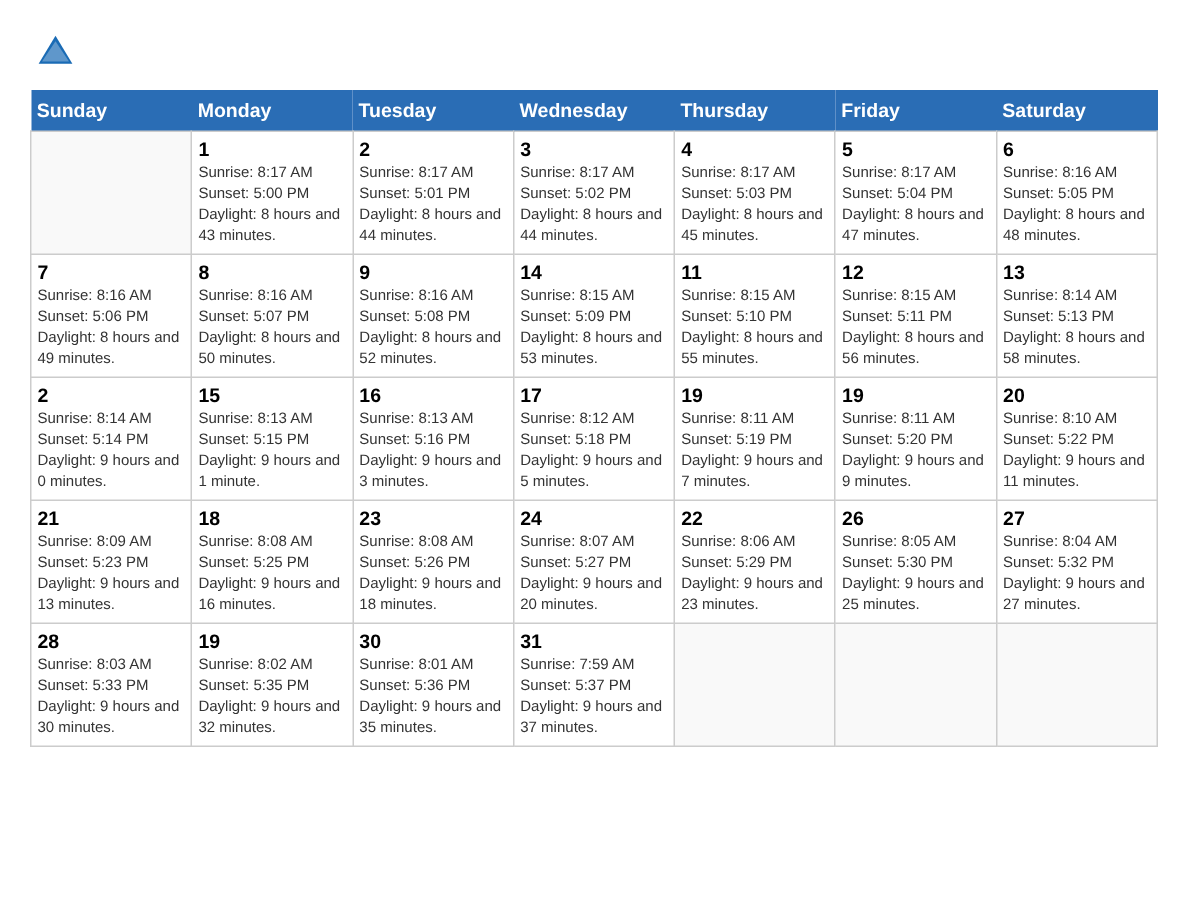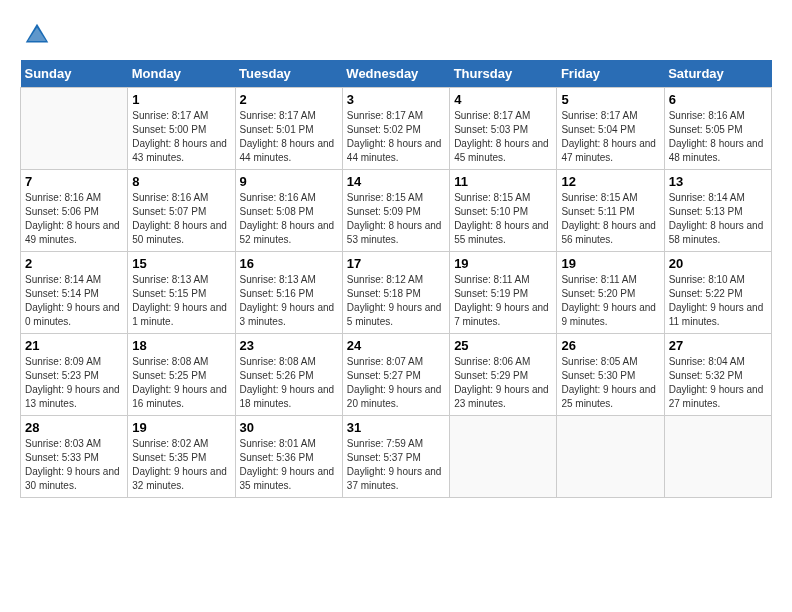--- a/index.html
+++ b/index.html
@@ -211,21 +211,21 @@
         </td>
         <td>
           <div class="day-number">23</div>
           <div class="day-info">Sunrise: 8:08 AM<br>Sunset: 5:26 PM<br>Daylight: 9 hours and 18 minutes.</div>
         </td>
         <td>
           <div class="day-number">24</div>
           <div class="day-info">Sunrise: 8:07 AM<br>Sunset: 5:27 PM<br>Daylight: 9 hours and 20 minutes.</div>
         </td>
         <td>
-          <div class="day-number">25</div>
+          <div class="day-number">22</div>
           <div class="day-info">Sunrise: 8:06 AM<br>Sunset: 5:29 PM<br>Daylight: 9 hours and 23 minutes.</div>
         </td>
         <td>
           <div class="day-number">26</div>
           <div class="day-info">Sunrise: 8:05 AM<br>Sunset: 5:30 PM<br>Daylight: 9 hours and 25 minutes.</div>
         </td>
         <td>
           <div class="day-number">27</div>
           <div class="day-info">Sunrise: 8:04 AM<br>Sunset: 5:32 PM<br>Daylight: 9 hours and 27 minutes.</div>
         </td>

